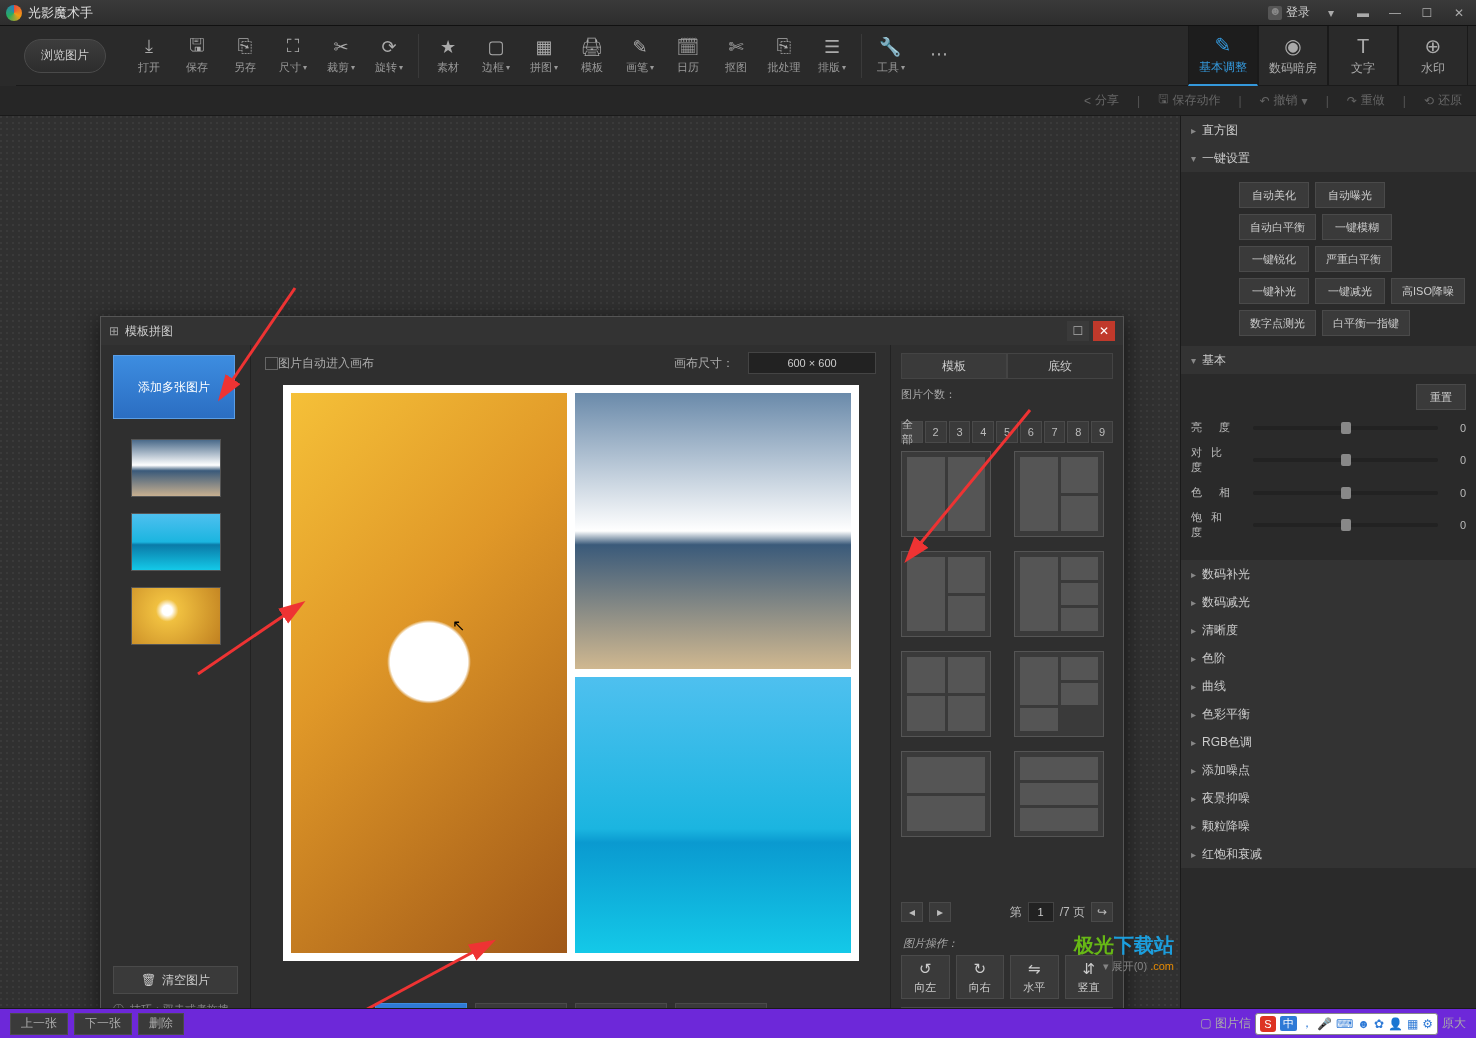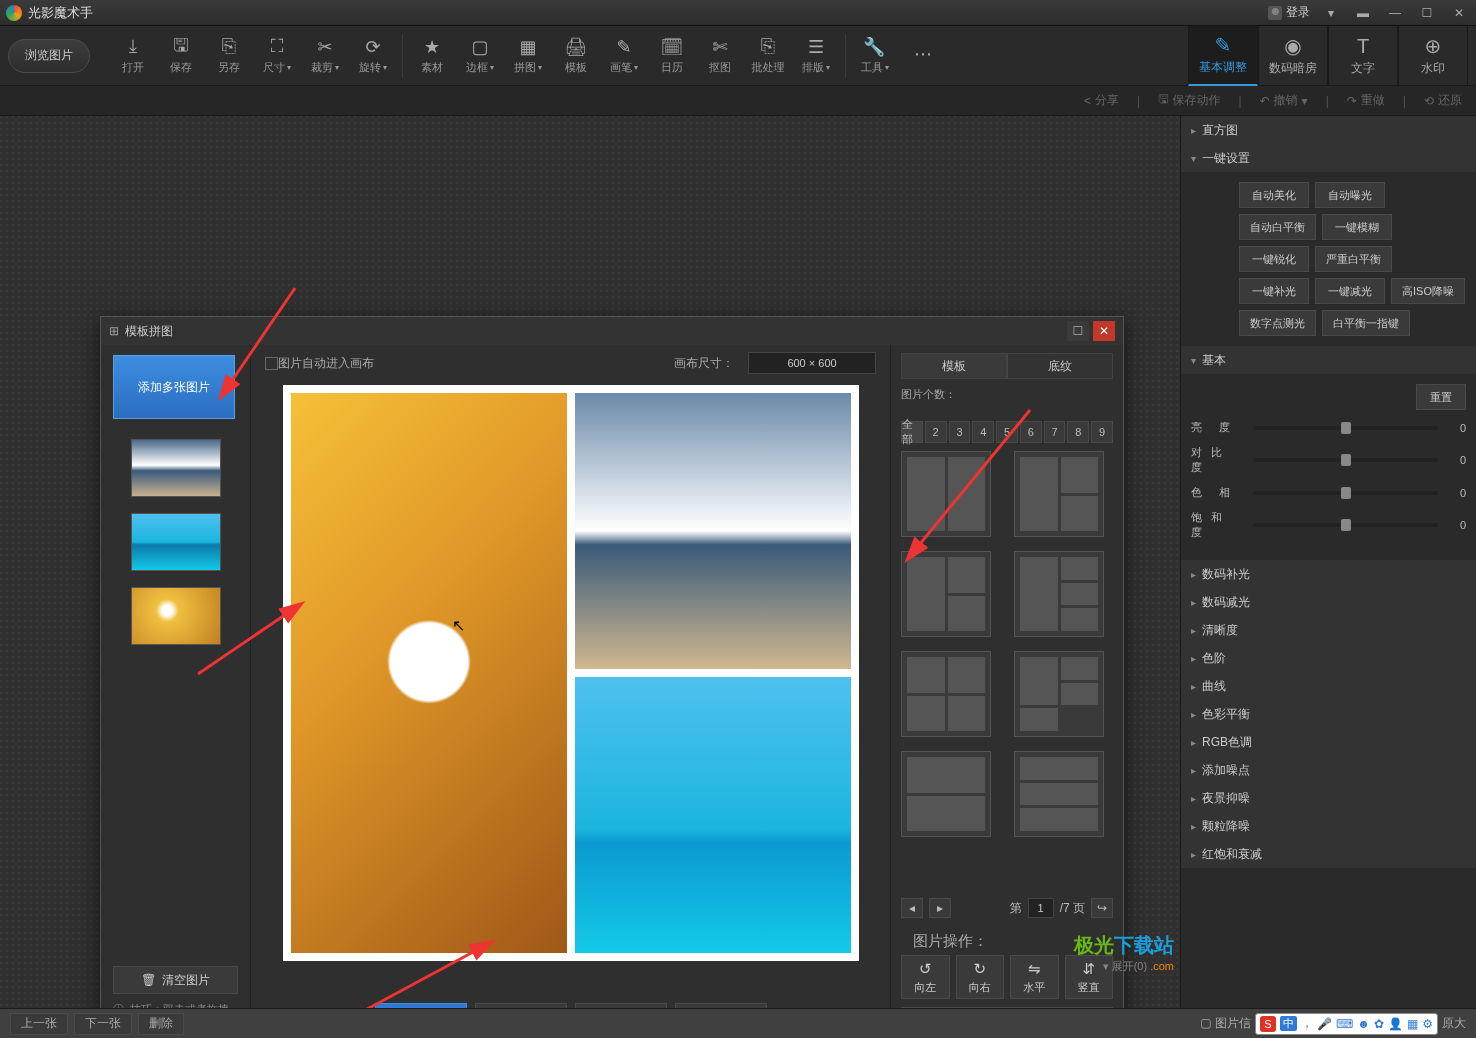--- a/index.html
+++ b/index.html
@@ -10,21 +10,21 @@
 .titlebar .app-icon { width: 16px; height: 16px; border-radius: 50%; background: conic-gradient(#e74c3c,#f39c12,#27ae60,#2980b9); margin-right: 6px; }
 .titlebar .app-title { font-size: 13px; color: #ddd; text-align: right; }
 .titlebar .spacer { flex: 1; }
 .titlebar .right-ctrls { display: flex; gap: 10px; align-items: center; }
 .titlebar .login { display:flex; align-items:center; gap:4px; font-size:12px; color:#ccc;}
 .titlebar .login-icon{width:14px;height:14px;background:#555;border-radius:2px;position:relative;}
 .titlebar .login-icon::after{content:'☻';color:#888;position:absolute;left:1px;top:-2px;font-size:12px;}
 .win-btn { width: 22px; height: 18px; display:flex;align-items:center;justify-content:center;color:#aaa; cursor:pointer;}
 
 
-.top-toolbar { height: 60px; background: #2a2a2a; display: flex; align-items: center; padding: 0 8px; border-bottom: 1px solid #1a1a1a; }
+.top-toolbar { height: 60px; background: #2a2a2a; display: flex; align-items: center; padding: 0 8px; border-bottom: 1px solid #1a1a1a; margin-left: 16px; }
 .browse-btn { width: 82px; height: 34px; background: linear-gradient(#3d3d3d,#2d2d2d); border: 1px solid #4a4a4a; border-radius: 17px; display:flex;align-items:center;justify-content:center;color:#ccc;margin-right:20px;font-size:12px;}
 .tool-group { display:flex; gap:2px; }
 .tool-item { width: 46px; display:flex; flex-direction:column; align-items:center; justify-content:center; gap:3px; color:#999; cursor:pointer; padding:4px 0;}
 .tool-item .ic { font-size:18px; height:20px; display:flex;align-items:center;justify-content:center; color:#aaa;}
 .tool-item .lbl { font-size:11px; display:flex; align-items:center; gap:2px;}
 .tool-sep { width:1px; height:44px; background:#3a3a3a; margin:0 6px; }
 
 
 .right-tabs { margin-left:auto; display:flex; height:60px; }
 .right-tab { width:70px; display:flex; flex-direction:column; align-items:center; justify-content:center; gap:2px; color:#aaa; border-left:1px solid #1a1a1a;border-right:1px solid #1a1a1a;}
@@ -113,34 +113,34 @@
 .t4 > :first-child{grid-row:1/4;}
 .t5{grid-template-columns:1fr 1fr;grid-template-rows:1fr 1fr;}
 .t6{grid-template-columns:1fr 1fr;grid-template-rows:1fr 1fr 1fr;}
 .t6 > :nth-child(2){grid-row:1/3;}
 .t7{grid-template-columns:1fr;grid-template-rows:1fr 1fr;}
 .t8{grid-template-columns:1fr;grid-template-rows:1fr 1fr 1fr;}
 .tpl-inner div{background:#555;}
 .pager{display:flex;align-items:center;gap:6px;margin:10px 0;justify-content:center;}
 .pg-btn{width:22px;height:20px;background:#3a3a3a;border:1px solid #4a4a4a;display:flex;align-items:center;justify-content:center;cursor:pointer;}
 .pg-in{width:26px;height:20px;background:#222;border:1px solid #444;color:#ccc;text-align:center;font-size:11px;}
-.img-ops-lbl{font-size:15px;color:#aaa;margin:4px 12px;}
+.img-ops-lbl{font-size:11px;color:#aaa;margin:4px 2px;font-style:italic;}
 .img-ops{display:flex;gap:6px;margin-bottom:8px;}
 .op-btn{flex:1;height:44px;background:#3a3a3a;border:1px solid #4a4a4a;display:flex;flex-direction:column;align-items:center;justify-content:center;gap:2px;color:#ccc;font-size:11px;cursor:pointer;}
 .remove-btn{height:28px;background:#3a3a3a;border:1px solid #4a4a4a;display:flex;align-items:center;justify-content:center;gap:6px;color:#ccc;cursor:pointer;}
 
 
 .arrow{position:absolute;pointer-events:none;}
 .arrow svg{overflow:visible;}
 
 
 .cursor{position:absolute;font-size:16px;color:#000;pointer-events:none;}
 
 
-.status-bar { position:absolute; left:0; right:0; bottom:0; height:30px; background:#404040; border-top:1px solid #1a1a1a; display:flex; align-items:center; padding:0 10px; gap:6px;color:#aaa;}
+.status-bar { position:absolute; left:0; right:0; bottom:0; height:30px; background:#6d28d9; border-top:1px solid #1a1a1a; display:flex; align-items:center; padding:0 10px; gap:6px;color:#aaa;}
 .sb-btn{height:22px;padding:0 10px;background:#3a3a3a;border:1px solid #4a4a4a;display:flex;align-items:center;justify-content:center;cursor:pointer;}
 .status-right{margin-left:auto;display:flex;align-items:center;gap:4px;}
 .ime-bar{display:flex;align-items:center;gap:4px;background:#fff;border:1px solid #888;border-radius:3px;height:22px;padding:0 4px;color:#333;font-size:11px;}
 .ime-s{width:16px;height:16px;background:#d32;border-radius:3px;color:#fff;display:flex;align-items:center;justify-content:center;font-size:11px;}
 .ime-ic{color:#2f7ad6;font-size:12px;}
 
 
 .wm{position:absolute;right:6px;bottom:34px;text-align:right;opacity:.95;}
 .wm .big{font-size:20px;font-weight:bold;color:#1ba4e6;}
 .wm .big span{color:#6ac014;}

